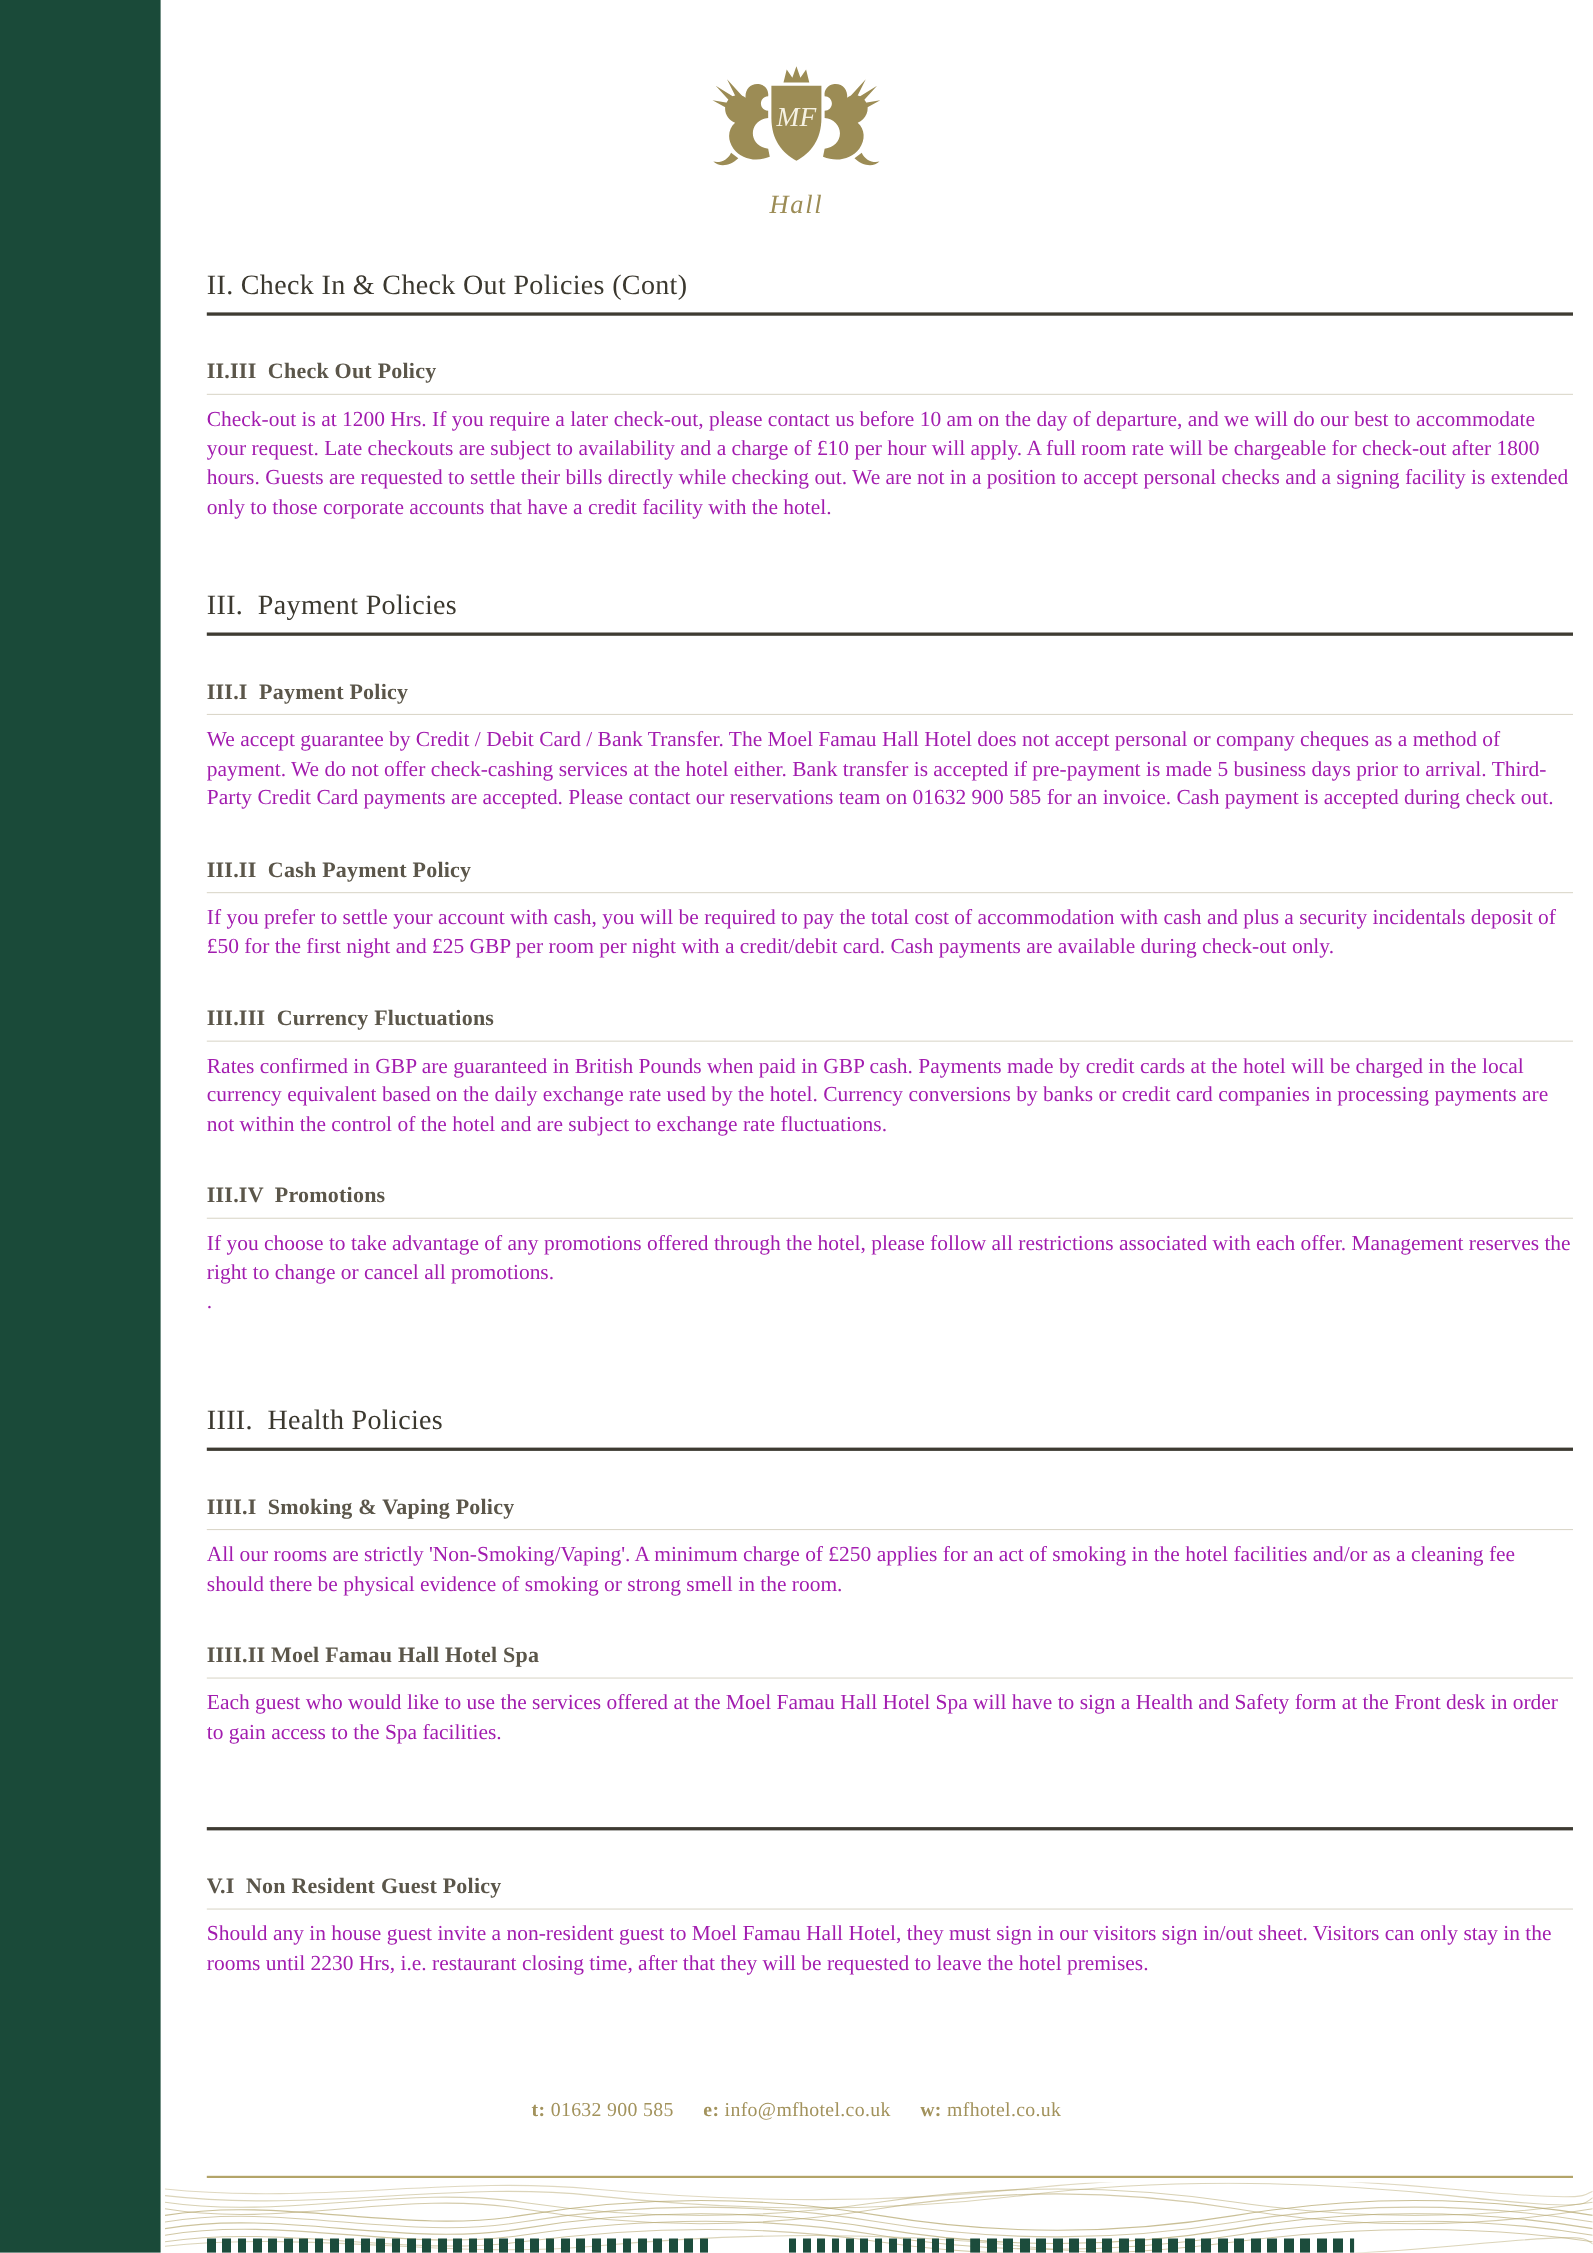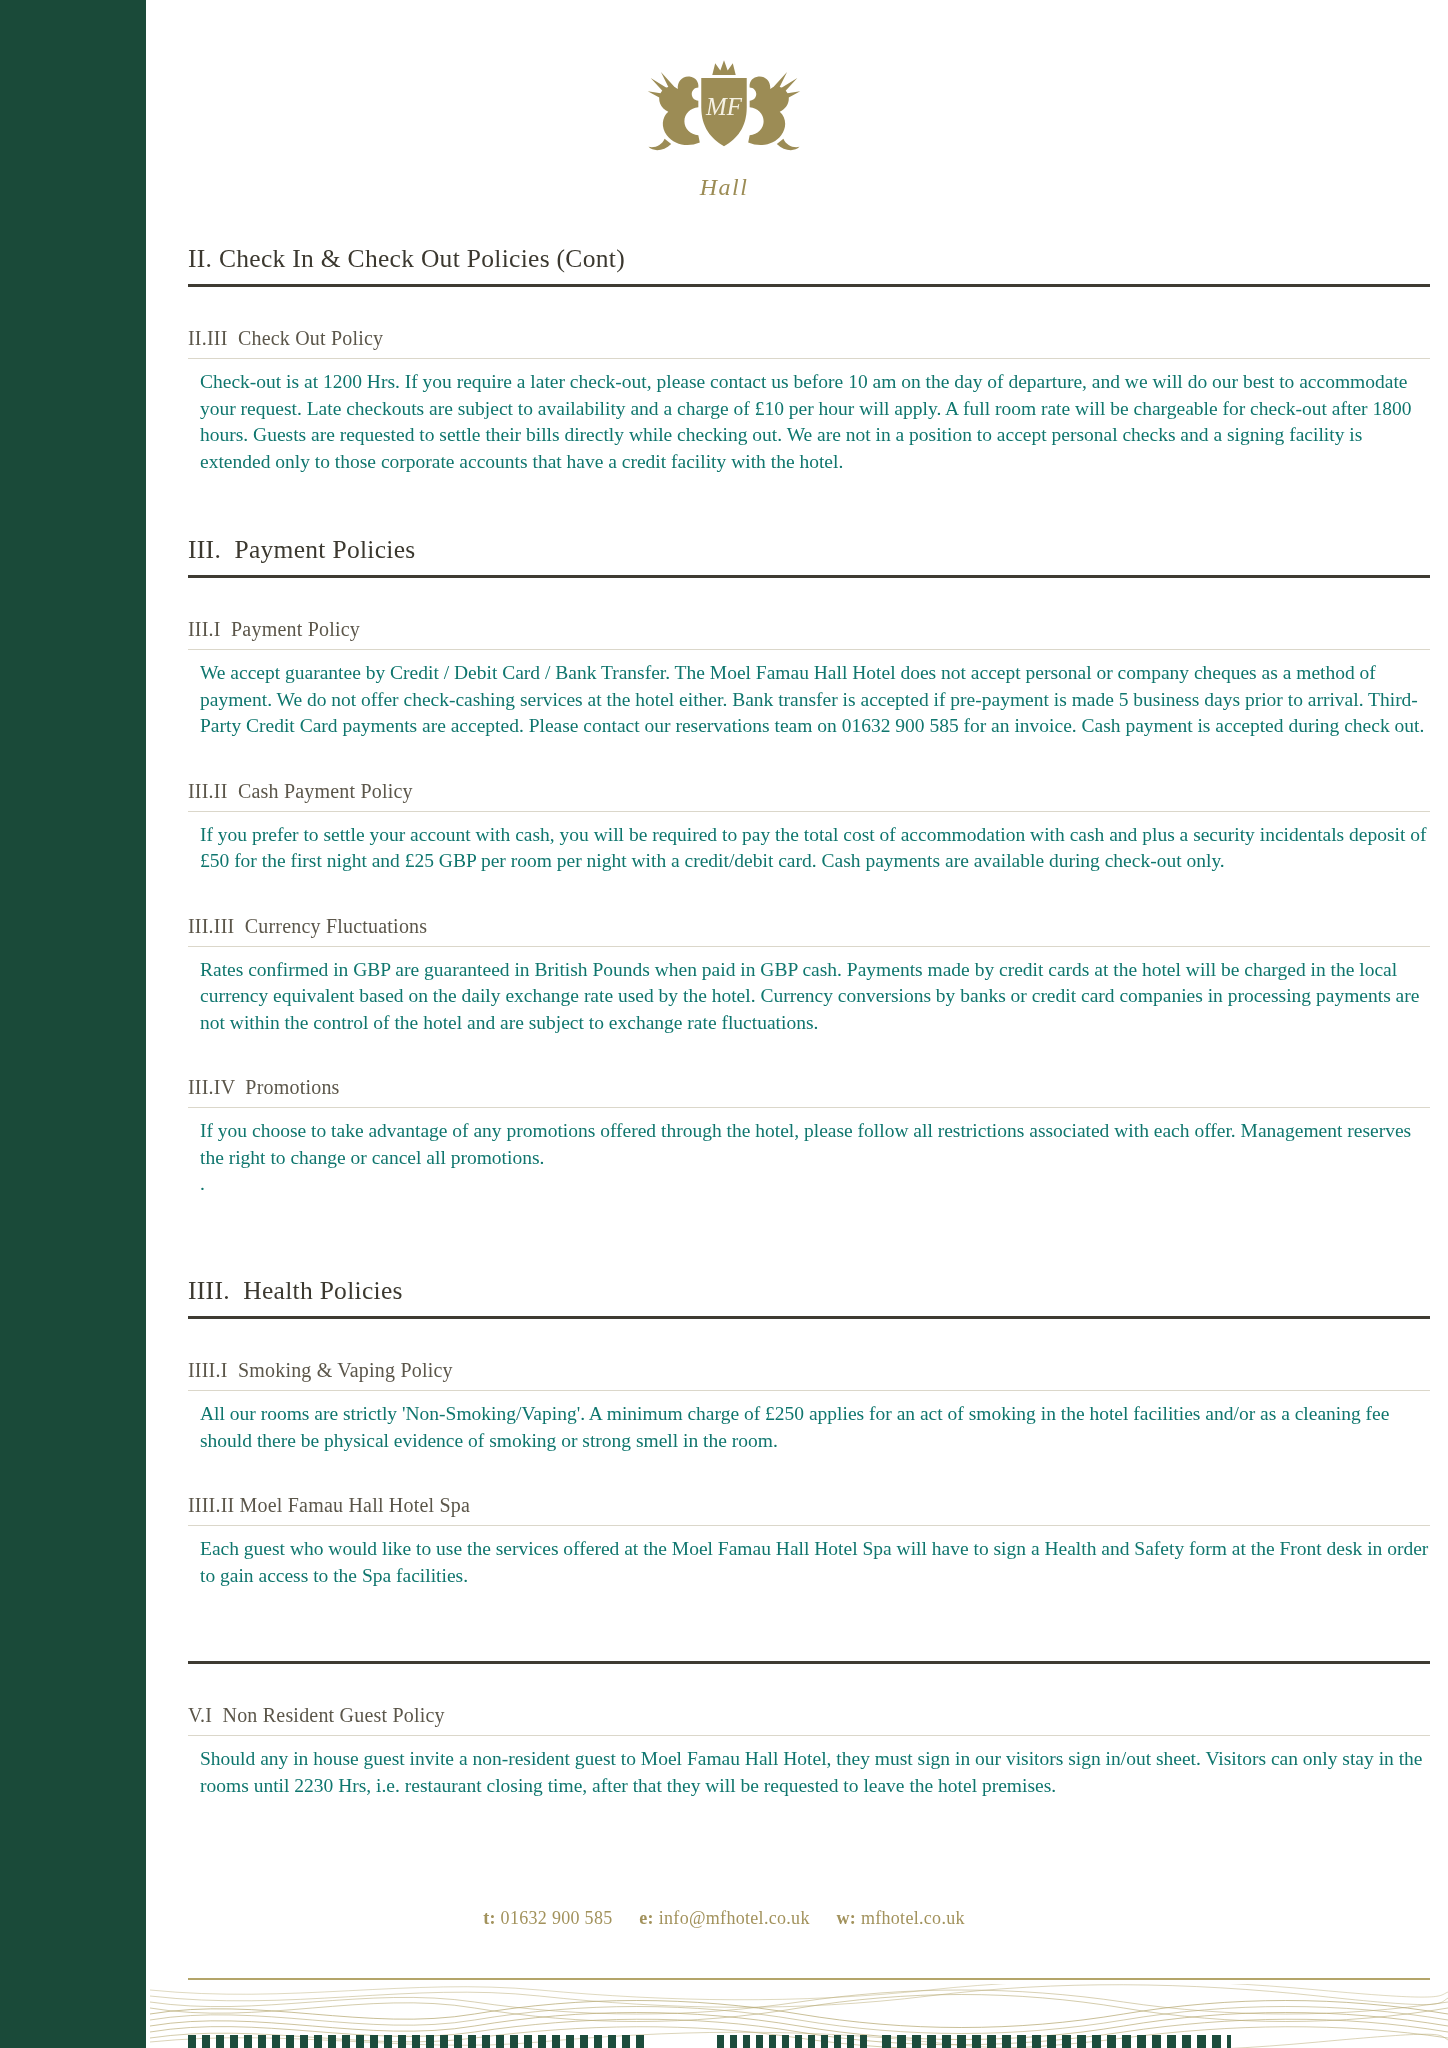--- a/index.html
+++ b/index.html
@@ -41,28 +41,28 @@
   .policy-section:nth-of-type(4){ top:1651px; }
 
   .section-title {
     font-size:25.5px; font-weight:normal;
     color:#3b382f; white-space:pre-wrap; letter-spacing:0.3px;
   }
   .section-rule { border-top:3px solid #3e3b32; margin-top:10px; }
 
   .subsection { margin-top:40px; }
   .sub-heading {
-    font-size:20px; font-weight:normal;
+    font-size:20px; font-weight:bold;
     color:#5b564a; white-space:pre-wrap; letter-spacing:0.2px;
   }
   .sub-rule { border-top:1px solid #dbd7ca; margin-top:8px; }
   .body-text {
     margin-top:10px;
     font-size:19.5px; line-height:26.5px;
-    white-space:pre-line; color:#0f766e;margin-left:12px;
+    white-space:pre-line; color:#a21caf;
   }
 
   
   .contact-line {
     position:absolute; left:0; right:0; top:1908px;
     text-align:center;
     color:#a2925c; font-size:18px; letter-spacing:0.3px;
   }
   .contact-line .lbl { font-weight:bold; }
   .contact-item { margin:0 11px; }

